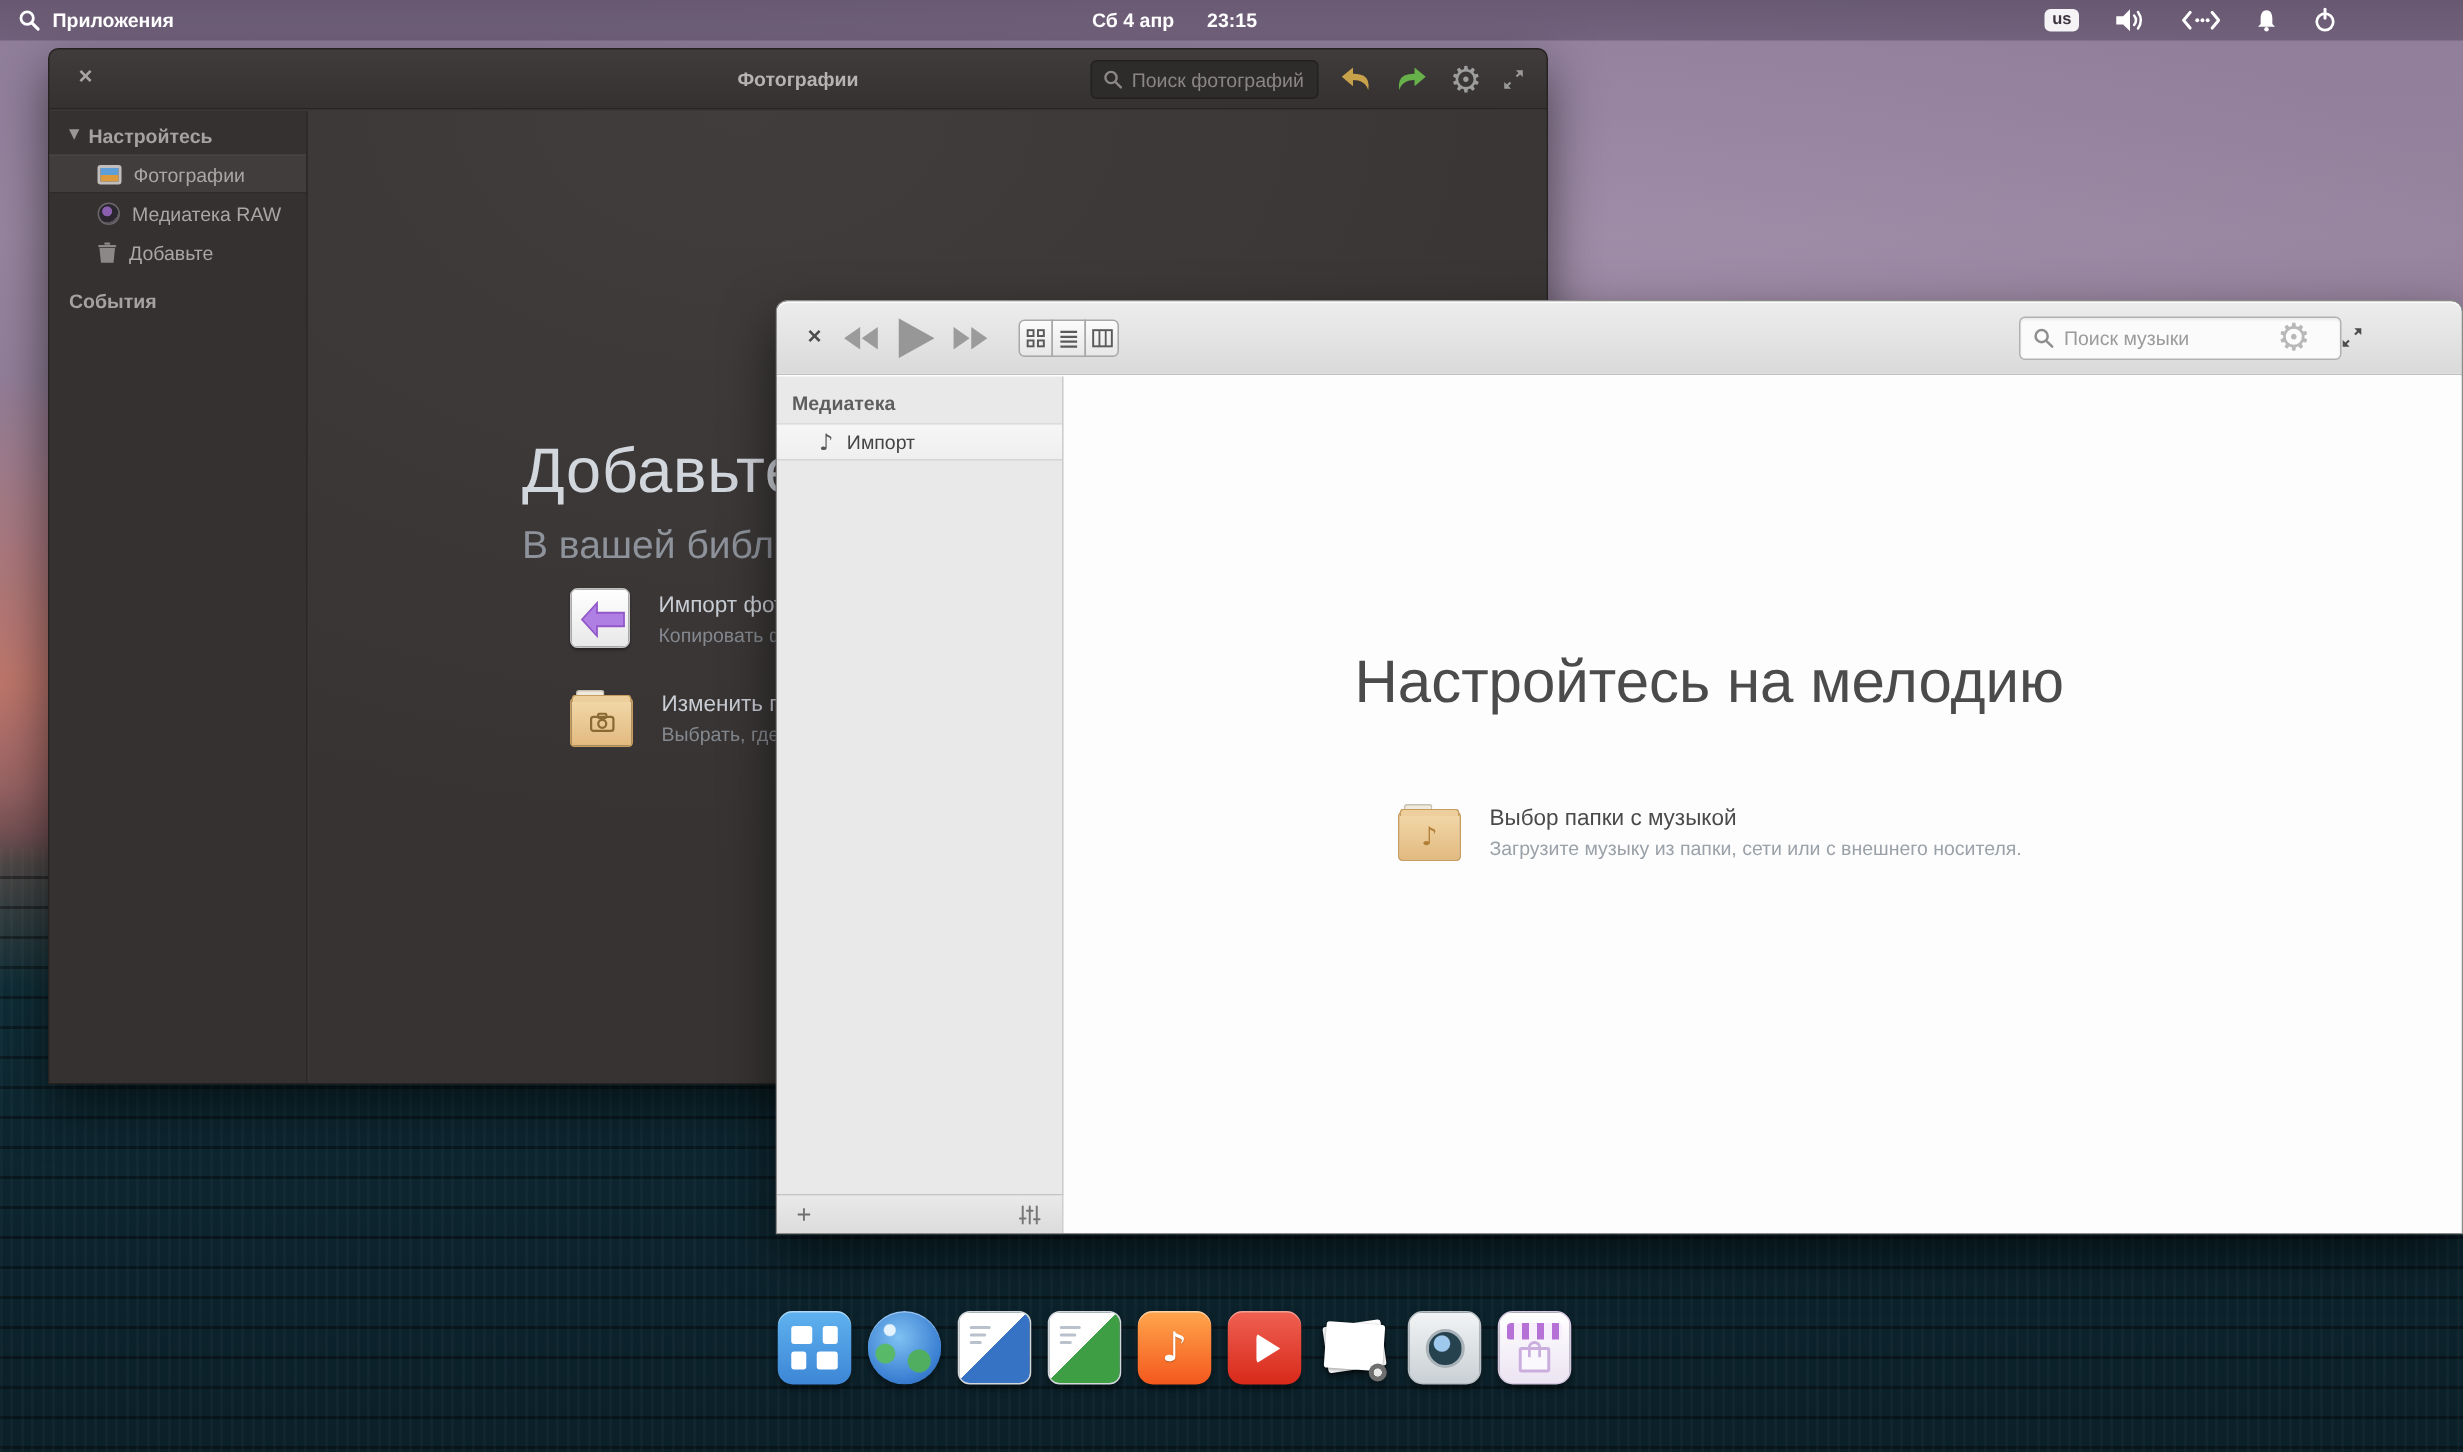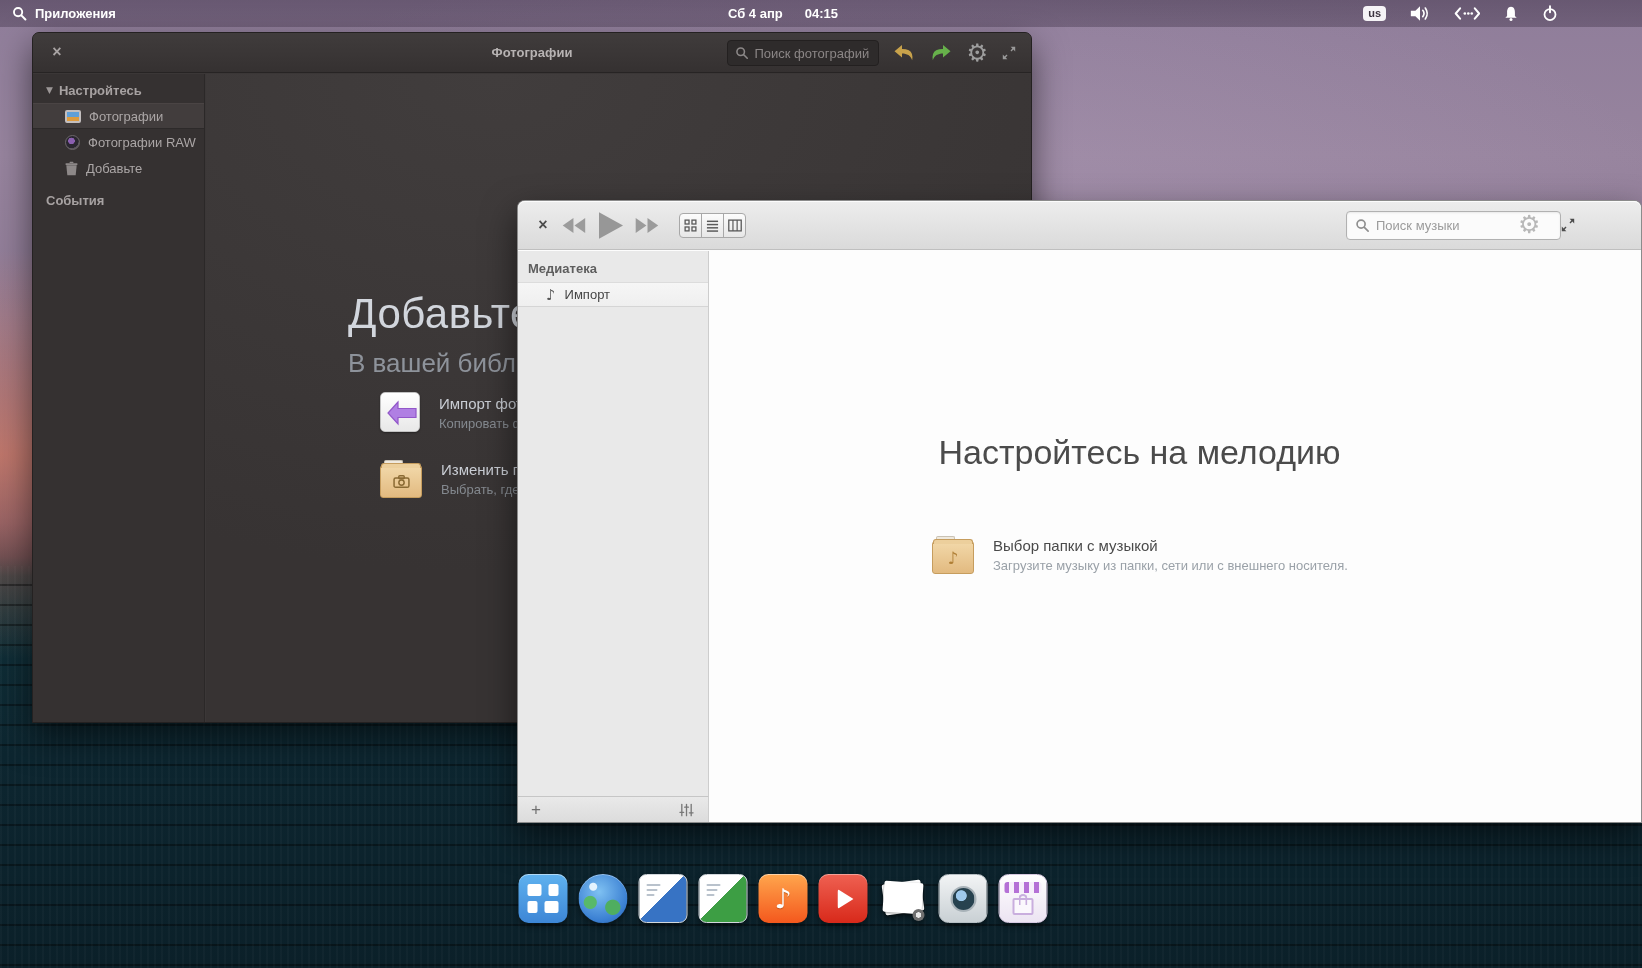--- a/index.html
+++ b/index.html
@@ -134,21 +134,21 @@
   .m-row.selected { background:linear-gradient(#f6f6f6,#efefef); border-top:1px solid #dcdcdc; border-bottom:1px solid #d5d5d5; }
   .m-note { color:#555; font-size:15px; font-family:"DejaVu Sans", sans-serif; }
 
   .m-status { position:absolute; left:0; bottom:0; width:191px; height:26px;
     background:linear-gradient(#e9e9e9,#dcdcdc); border-right:1px solid #cdcdcd; border-top:1px solid #c6c6c6; }
   .m-add { position:absolute; left:13px; top:1px; color:#6f6f6f; font-size:17px; line-height:24px; cursor:pointer; }
   .m-eq { position:absolute; right:14px; top:6px; cursor:pointer; }
 
   .m-content { position:absolute; left:192px; top:50px; right:0; bottom:0; background:#fdfdfd; overflow:hidden; }
   .m-welcome { position:absolute; left:0; right:72px; top:182px; text-align:center; white-space:nowrap; }
-  .m-welcome h1 { font-size:34px; font-weight:300; color:#4b4b4b; }
+  .m-welcome h1 { font-size:40px; font-weight:300; color:#4b4b4b; }
   .m-welcome p { font-size:24px; font-weight:300; color:#a9aeb4; margin-top:12px; }
   .m-actions { position:absolute; left:222px; top:283px; display:flex; flex-direction:column; gap:27px; }
 
   
   .dock { position:absolute; bottom:45px; left:calc(50% - 38px); transform:translateX(-50%);
     display:flex; gap:11px; z-index:40; }
   .dk { position:relative; width:49px; height:49px; cursor:pointer;
     filter:drop-shadow(0 3px 3px rgba(0,0,0,0.45)); }
   .dk-multi { background:linear-gradient(180deg,#5fb2ef,#3d86d6); border-radius:10px;
     box-shadow:inset 0 1px rgba(255,255,255,0.5); }
@@ -212,21 +212,21 @@
   <header class="panel">
     <div class="panel-left">
       <svg width="15" height="15" viewBox="0 0 16 16">
           <circle cx="6.5" cy="6.5" r="4.4" fill="none" stroke="#fff" stroke-width="2"></circle>
           <line x1="10" y1="10" x2="14.3" y2="14.3" stroke="#fff" stroke-width="2.2" stroke-linecap="round"></line>
         </svg>
       <span>Приложения</span>
     </div>
     <div class="panel-center">
       <span>Сб 4 апр</span>
-      <span>04:15</span>
+      <span>23:15</span>
     </div>
     <div class="panel-right">
       <span class="kbd">us</span>
       <span class="tray">
         <svg width="22" height="17" viewBox="0 0 24 18">
             <polygon points="2,6 7,6 12,1 12,17 7,12 2,12" fill="#fff"></polygon>
             <path d="M15 5.5 Q17.8 9 15 12.5" stroke="#fff" stroke-width="1.8" fill="none" stroke-linecap="round"></path>
             <path d="M17.8 3 Q22 9 17.8 15" stroke="#fff" stroke-width="1.8" fill="none" stroke-linecap="round"></path>
           </svg>
       </span>
@@ -292,21 +292,21 @@
       <div class="p-cat">
         <span class="p-exp">▼</span>
         <span>Настройтесь</span>
       </div>
       <div class="p-row selected">
         <span class="ic-photo"></span>
         <span>Фотографии</span>
       </div>
       <div class="p-row">
         <span class="ic-raw"></span>
-        <span>Фотографии RAW</span>
+        <span>Медиатека RAW</span>
       </div>
       <div class="p-row">
         <svg width="13" height="15" viewBox="0 0 14 16">
             <path d="M1.4 4.6 L12.6 4.6 L11.5 15.2 L2.5 15.2 Z" fill="#8d8888"></path>
             <rect x="0.5" y="2.4" width="13" height="1.7" rx="0.8" fill="#8d8888"></rect>
             <rect x="4.8" y="0.6" width="4.4" height="1.6" rx="0.8" fill="#8d8888"></rect>
           </svg>
         <span>Добавьте</span>
       </div>
       <div class="p-cat events">

